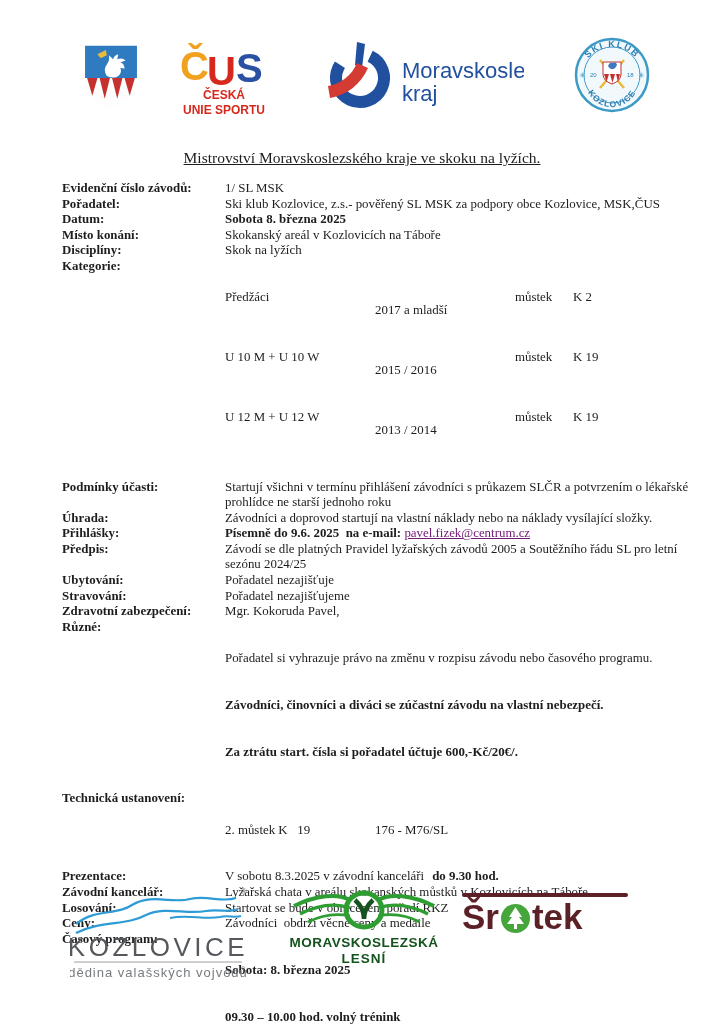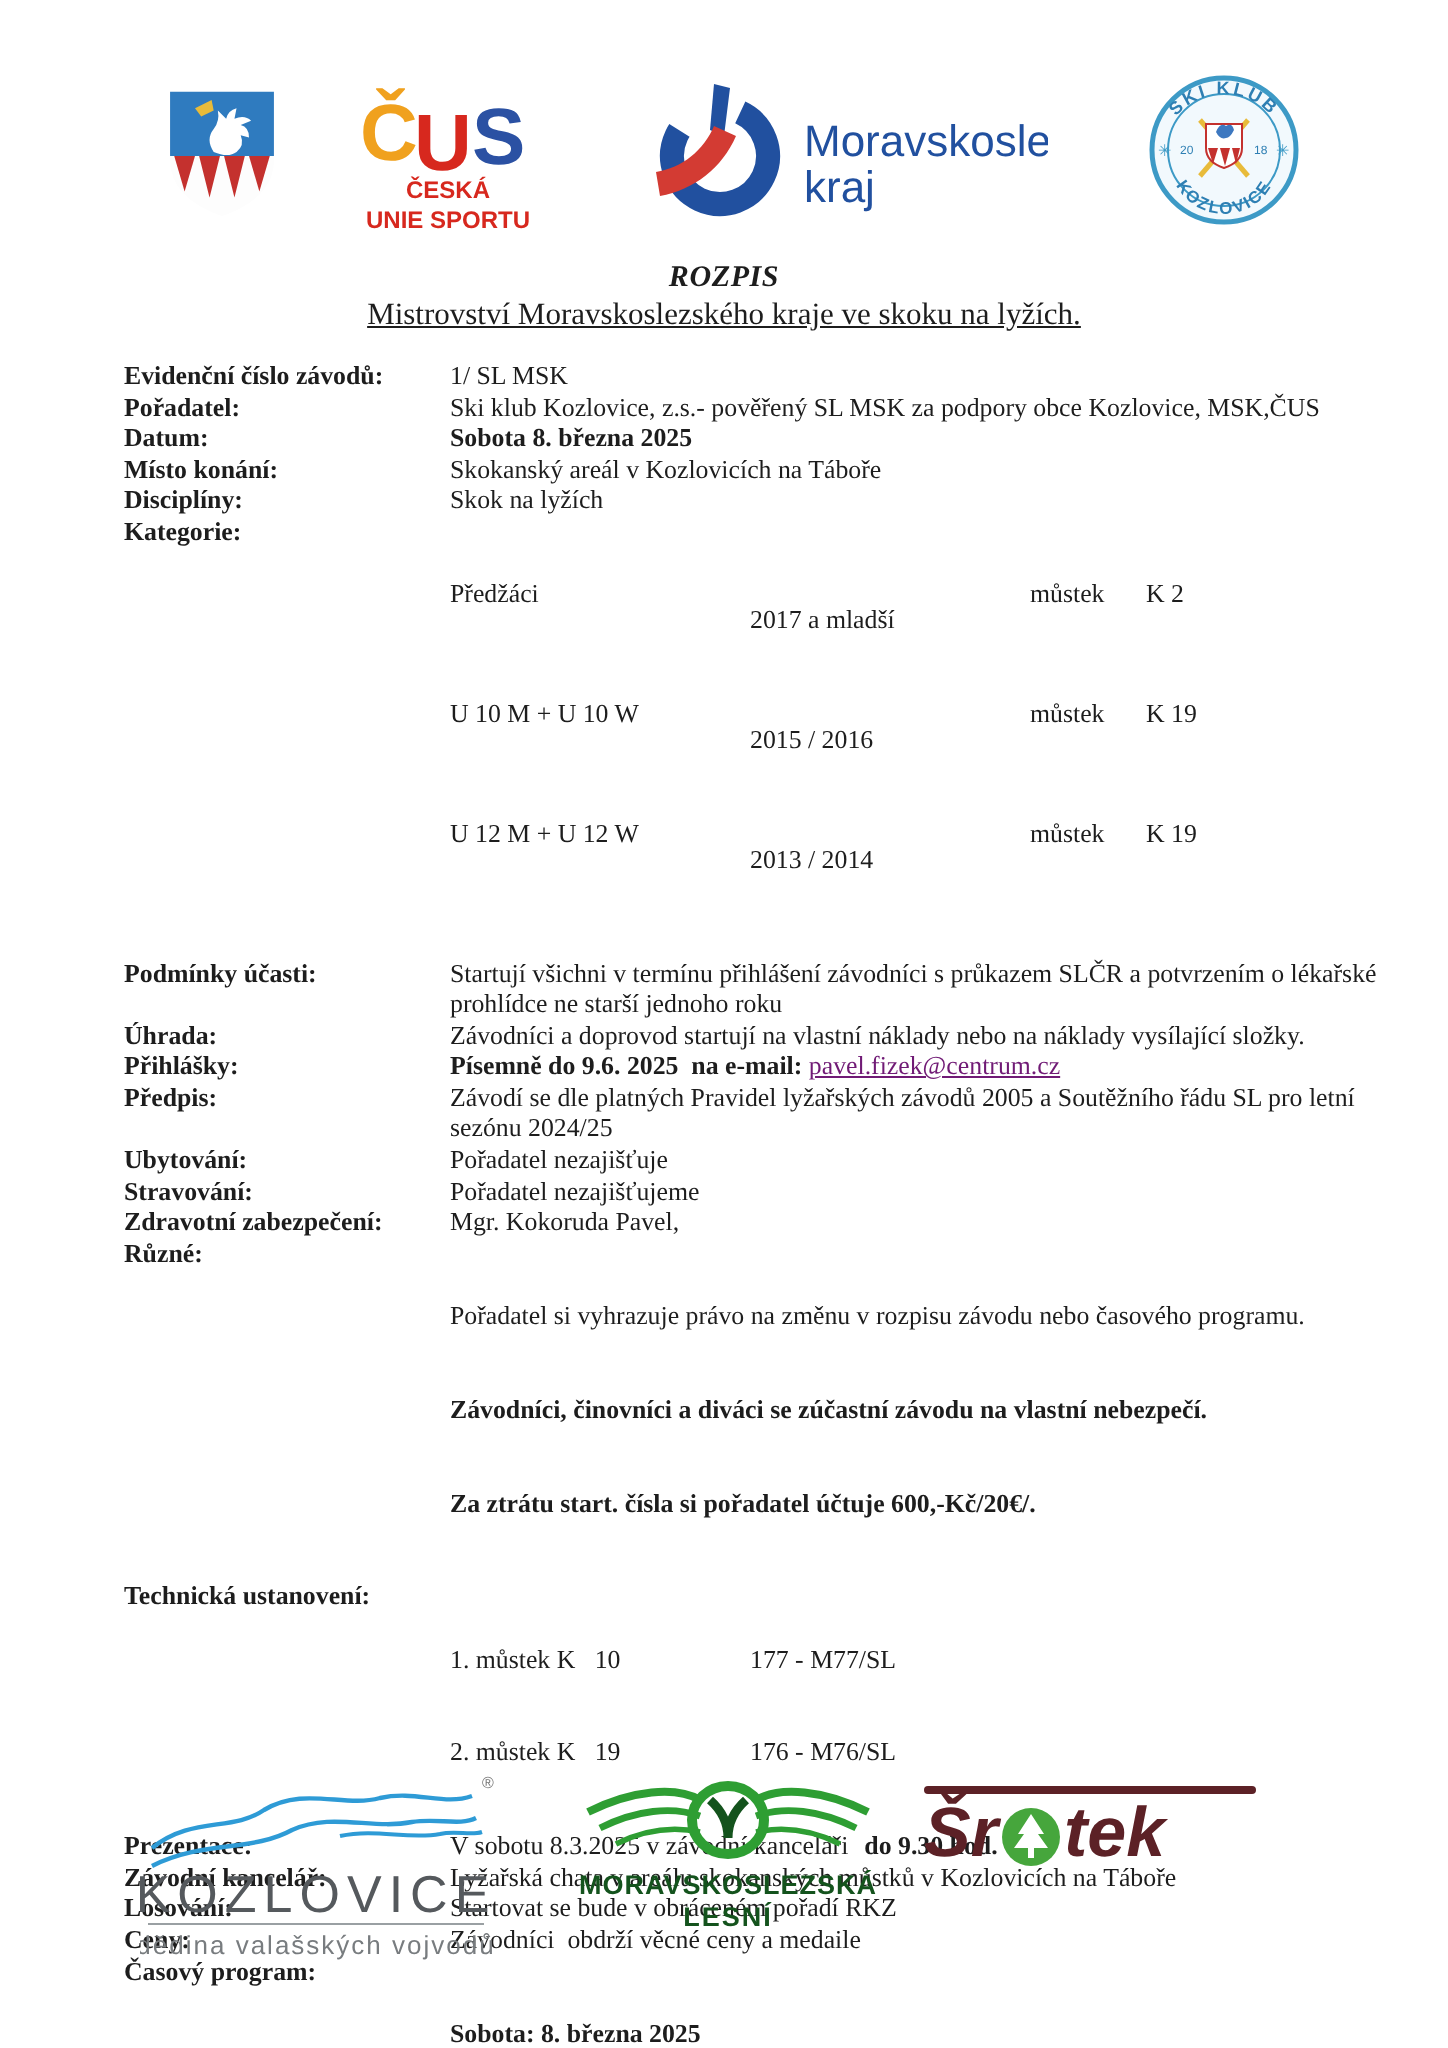--- a/index.html
+++ b/index.html
@@ -35,21 +35,21 @@
   .mail{color:#701a75;text-decoration:underline;cursor:pointer;}
   .presb{font-weight:bold;margin-left:8px;}
 
   
   .ftr-logo{position:absolute;}
   .lg-koz{left:70px;top:884px;}
   .lg-les{left:278px;top:886px;}
   .lg-sro{left:462px;top:893px;width:166px;}
   .sro-bar{height:4px;background:#5c2126;border-radius:2px;margin-bottom:1px;}
   .sro-text{display:flex;align-items:center;font-family:"Liberation Sans",sans-serif;
-            font-style:italic;font-weight:900;font-size:35px;color:#5c2126;line-height:38px;}
+            font-weight:900;font-size:35px;color:#5c2126;line-height:38px;}
   .sro-text svg{margin:2px 1px 0 1px;}
 </style>
 </head>
 <body>
 
 <div class="page">
 
   <div class="hdr-logo lg-shield">
     <svg width="54" height="66" viewBox="0 0 52 62">
       <path d="M1,1 H51 V34 Q51,52 26,61 Q1,52 1,34 Z" fill="#fdfdfd"></path>
@@ -104,21 +104,20 @@
       <line x1="30" y1="52" x2="54" y2="24" stroke="#e8bb3a" stroke-width="2.5"></line>
       <line x1="30" y1="24" x2="54" y2="52" stroke="#e8bb3a" stroke-width="2.5"></line>
       <path d="M33,26 h18 v12 q0,7 -9,10 q-9,-3 -9,-10 Z" fill="#ffffff" stroke="#c4312e" stroke-width="1"></path>
       <polygon points="34,38 39,38 36.5,46" fill="#c4312e"></polygon>
       <polygon points="40,38 45,38 42.5,47" fill="#c4312e"></polygon>
       <polygon points="46,38 50,38 48,46" fill="#c4312e"></polygon>
       <path d="M38,30 q2,-5 5,-3 q3,-2 4,2 q-2,4 -4,4 q-3,1 -5,-3 z" fill="#3d78c0"></path>
     </svg>
   </div>
 
-  <div class="title">ROZPIS</div>
   <div class="subtitle">Mistrovství Moravskoslezského kraje ve skoku na lyžích.</div>
 
   <div id="content">
 
     <div class="row">
       <span class="lab">Evidenční číslo závodů:</span>
       <span class="val">1/ SL MSK</span>
     </div>
     <div class="row">
       <span class="lab">Pořadatel:</span>
@@ -197,24 +196,20 @@
       <span class="val">
         <span style="display:block">Pořadatel si vyhrazuje právo na změnu v rozpisu závodu nebo časového programu.</span>
         <span style="display:block" class="b u">Závodníci, činovníci a diváci se zúčastní závodu na vlastní nebezpečí.</span>
         <span style="display:block" class="b">Za ztrátu start. čísla si pořadatel účtuje 600,-Kč/20€/.</span>
       </span>
     </div>
 
     <div class="row">
       <span class="lab">Technická ustanovení:</span>
       <span class="val">
-        <span class="subrow">
-          <span class="c1">1. můstek K   10</span>
-          <span>177 - M77/SL</span>
-        </span>
         <span class="subrow">
           <span class="c1">2. můstek K   19</span>
           <span>176 - M76/SL</span>
         </span>
       </span>
     </div>
 
     <div class="row">
       <span class="lab">Prezentace:</span>
       <span class="val"><span>V sobotu 8.3.2025 v závodní kanceláři</span><span class="presb">do 9.30 hod.</span></span>

